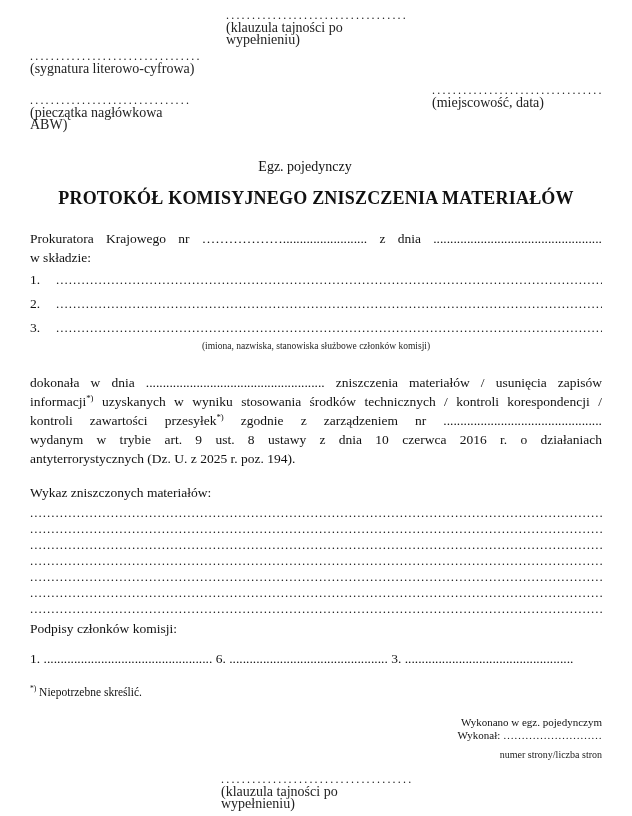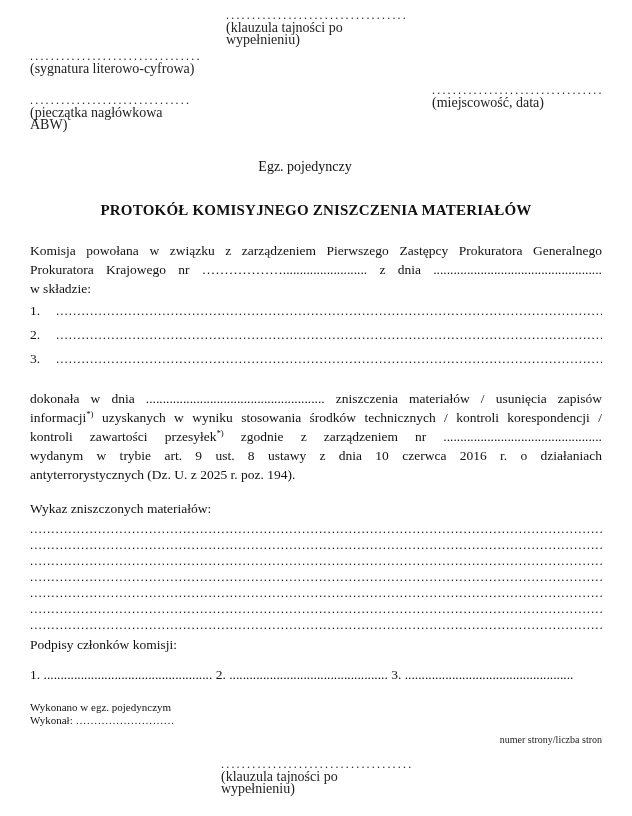--- a/index.html
+++ b/index.html
@@ -11,38 +11,38 @@
     position:relative;overflow:hidden;margin:0 auto;
   }
   .dotline{white-space:nowrap;overflow:hidden;letter-spacing:2.2px;height:14px;line-height:14px;font-size:12px;color:#222;}
   .caption{font-size:14px;line-height:12px;text-align:left;color:#222;font-family:Liberation Serif, serif;}
   .hdr-center{width:180px;margin:0 auto;text-align:center;}
   .hdr-left1{width:170px;margin-top:3px;}
   .hdr-row{display:flex;justify-content:space-between;align-items:flex-start;margin-top:8px;}
   .hdr-left2{width:160px;margin-top:10px;}
   .hdr-right{width:170px;}
   .copy-label{text-align:center;padding-right:22px;margin-top:26px;font-size:14px;}
-  .title{text-align:center;font-weight:bold;font-size:15px;letter-spacing:.2px;margin-top:25px;}
+  .title{text-align:center;font-weight:bold;font-size:18px;letter-spacing:.2px;margin-top:13px;}
   .jpar{margin-top:21px;}
   .jpar .jline{text-align:justify;text-align-last:justify;}
   .jpar .jline:last-child{text-align:left;text-align-last:left;}
   sup{font-size:.65em;line-height:0;vertical-align:super;}
   .members{margin-top:4px;}
   .member-row{display:flex;align-items:baseline;margin-bottom:6px;line-height:18px;}
   .member-num{width:26px;flex:none;}
   .dotfill{flex:1;overflow:hidden;white-space:nowrap;letter-spacing:1px;font-size:13px;color:#222;}
   .members-caption{font-size:9.5px;line-height:11px;text-align:center;color:#222;margin-top:-2px;}
   .section-heading{margin-top:15px;}
   .materials-lines{margin-top:3px;}
   .materials-lines .dotrow{overflow:hidden;white-space:nowrap;letter-spacing:1px;font-size:13px;height:16px;line-height:16px;color:#222;}
   .signatures-heading{margin-top:2px;}
   .signature-line{margin-top:11px;white-space:nowrap;overflow:hidden;}
   .footnote{margin-top:17px;font-size:11.5px;line-height:14px;}
   .footnote .jline{text-align:left;text-align-last:left;}
-  .execution{margin-top:17px;font-size:11px;line-height:13px;}
+  .execution{margin-top:17px;font-size:11px;line-height:13px;text-align:right;}
   .page-note{margin-top:7px;text-align:right;font-size:10px;line-height:12px;color:#222;}
   .ftr-center{width:190px;margin:11px auto 0 auto;text-align:center;}
 </style>
 </head>
 <body>
 
 <div class="page">
 
   <div class="hdr-center">
     <div class="dotline">..................................................................</div>
@@ -63,38 +63,38 @@
       <div class="dotline">..................................................................</div>
       <div class="caption">(miejscowość, data)</div>
     </div>
   </div>
 
   <div class="copy-label">Egz. pojedynczy</div>
 
   <div class="title">PROTOKÓŁ KOMISYJNEGO ZNISZCZENIA MATERIAŁÓW</div>
 
   <div class="jpar">
-      <div class="jline"><span>Komisja powołana w związku z zarządzeniem Pierwszego Zastępcy Prokuratora Generalnego</span></div>
       <div class="jline"><span>Prokuratora Krajowego nr ………………......................... z dnia ..................................................</span></div>
       <div class="jline"><span>w składzie:</span></div>
     </div>
 
   <div class="members">
     <div class="member-row">
       <span class="member-num">1.</span>
       <span class="dotfill">..........................................................................................................................................................................................</span>
     </div>
     <div class="member-row">
       <span class="member-num">2.</span>
       <span class="dotfill">..........................................................................................................................................................................................</span>
     </div>
     <div class="member-row">
       <span class="member-num">3.</span>
       <span class="dotfill">..........................................................................................................................................................................................</span>
     </div>
+    <div class="members-caption">(imiona, nazwiska, stanowiska służbowe członków komisji)</div>
   </div>
 
   <div class="jpar">
       <div class="jline"><span>dokonała w dnia ..................................................... zniszczenia materiałów / usunięcia zapisów</span></div>
       <div class="jline"><span>informacji</span><sup>*)</sup><span> uzyskanych w wyniku stosowania środków technicznych / kontroli korespondencji /</span></div>
       <div class="jline"><span>kontroli zawartości przesyłek</span><sup>*)</sup><span> zgodnie z zarządzeniem nr ...............................................</span></div>
       <div class="jline"><span>wydanym w trybie art. 9 ust. 8 ustawy z dnia 10 czerwca 2016 r. o działaniach</span></div>
       <div class="jline"><span>antyterrorystycznych (Dz. U. z 2025 r. poz. 194).</span></div>
     </div>
 
@@ -103,22 +103,25 @@
     <div class="dotrow">..........................................................................................................................................................................................</div>
     <div class="dotrow">..........................................................................................................................................................................................</div>
     <div class="dotrow">..........................................................................................................................................................................................</div>
     <div class="dotrow">..........................................................................................................................................................................................</div>
     <div class="dotrow">..........................................................................................................................................................................................</div>
     <div class="dotrow">..........................................................................................................................................................................................</div>
     <div class="dotrow">..........................................................................................................................................................................................</div>
   </div>
 
   <div class="signatures-heading">Podpisy członków komisji:</div>
-  <div class="signature-line">1. .................................................. 2. ............................................... 3. ..................................................</div>
+  <div class="signature-line">1. .................................................. 6. ............................................... 3. ..................................................</div>
 
+  <div class="footnote">
+      <div class="jline"><sup>*)</sup><span> Niepotrzebne skreślić.</span></div>
+    </div>
 
   <div class="execution">
     <div>Wykonano w egz. pojedynczym</div>
     <div>Wykonał: ………………………</div>
   </div>
 
   <div class="page-note">numer strony/liczba stron</div>
 
   <div class="ftr-center">
     <div class="dotline">..................................................................</div>

